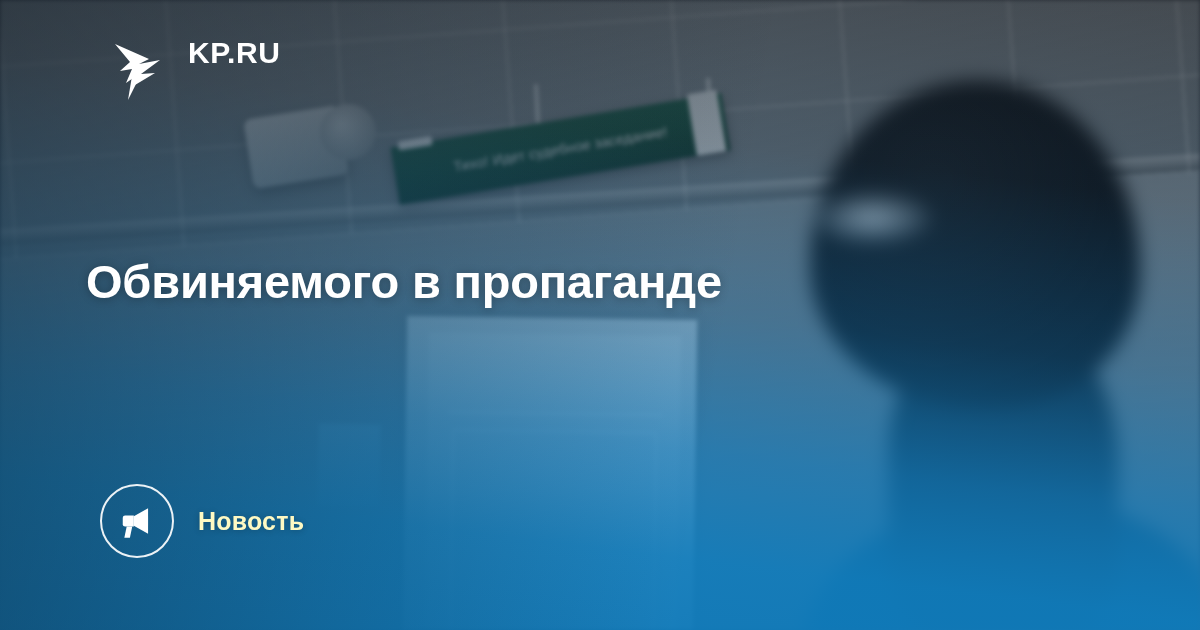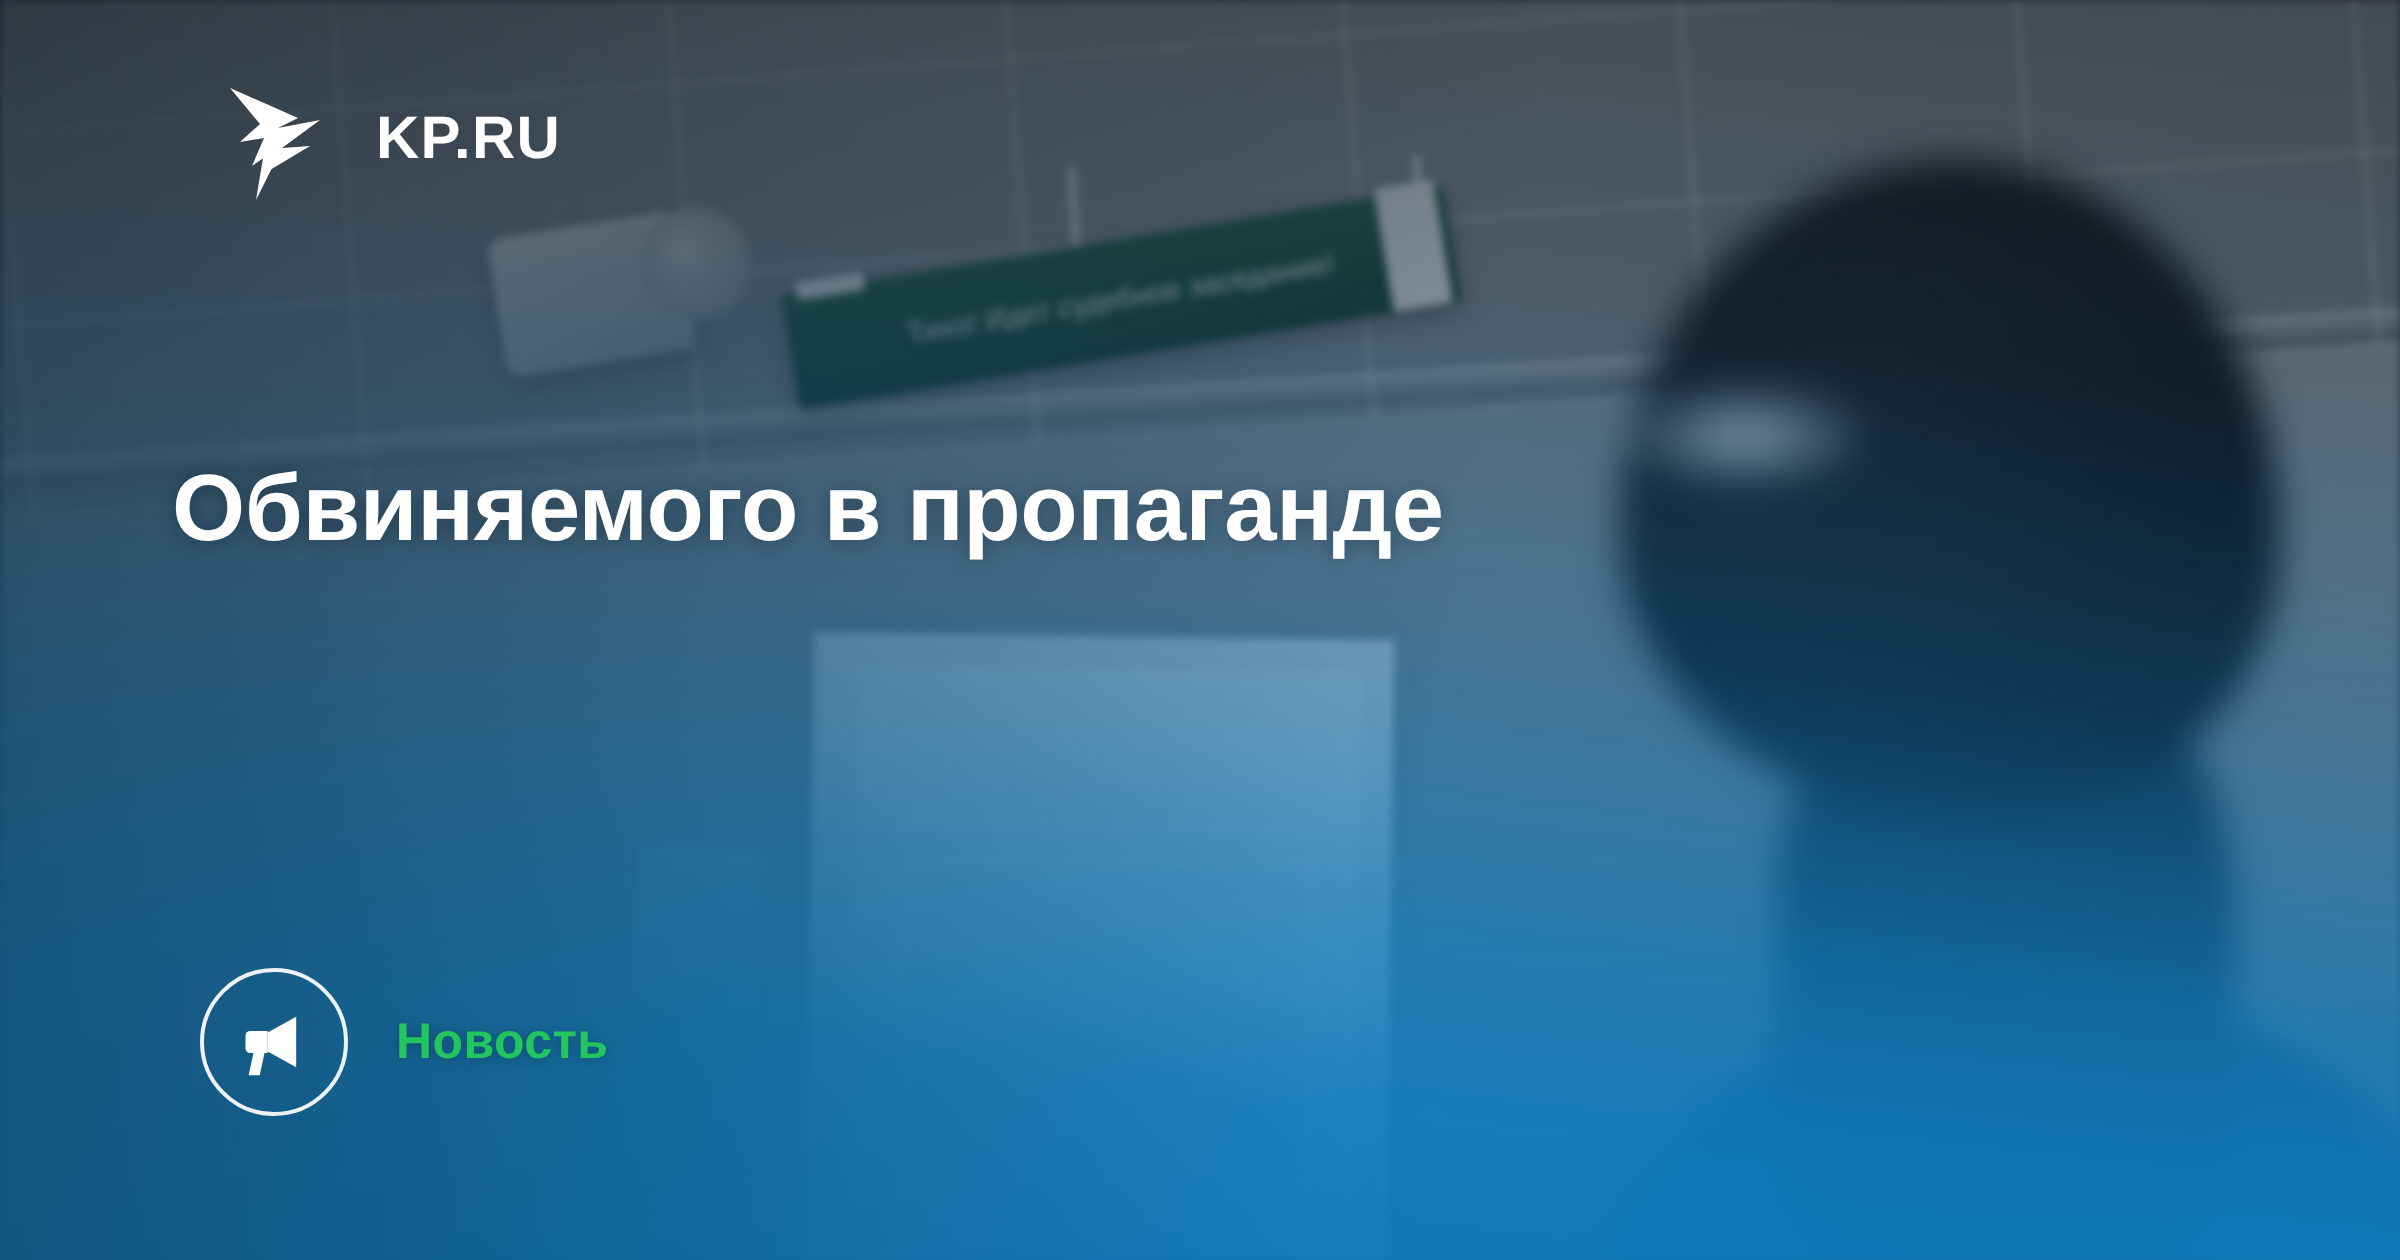--- a/index.html
+++ b/index.html
@@ -236,21 +236,20 @@
   
   .content {
     position: absolute;
     inset: 0;
   }
 
   .brand {
     position: absolute;
     left: 108px; top: 38px;
     display: flex;
-    align-items: center;
     gap: 16px;
   }
   .brand-mark { width: 64px; height: 64px; display: block; }
   .brand-name {
     color: #ffffff;
     font-size: 30px;
     font-weight: 700;
     letter-spacing: .6px;
     line-height: 1;
   }
@@ -260,41 +259,41 @@
     left: 86px;
     top: 192px;
     width: 990px;
     color: #ffffff;
     font-size: 47px;
     font-weight: 700;
     line-height: 62px;
     letter-spacing: -0.2px;
     text-shadow: 0 1px 10px rgba(0,0,0,.28);
   }
-  .headline .hl-line { display: block; white-space: nowrap; }
+  .headline .hl-line { display: block; white-space: nowrap; margin-top: 28px; }
 
   .badge {
     position: absolute;
     left: 100px; top: 484px;
     display: flex;
     align-items: center;
     gap: 24px;
   }
   .badge-circle {
     width: 74px; height: 74px;
     border: 2px solid rgba(255,255,255,.92);
     border-radius: 50%;
     display: flex;
     align-items: center;
     justify-content: center;
     box-sizing: border-box;
   }
   .badge-icon { width: 38px; height: 38px; display: block; }
   .badge-label {
-    color: #22c55e;
+    color: #fef9c3;
     font-size: 25px;
     font-weight: 600;
     letter-spacing: .2px;
     text-shadow: 0 1px 6px rgba(0,0,0,.22);
   }
 </style>
 </head>
 <body>
 
 <div class="card">

